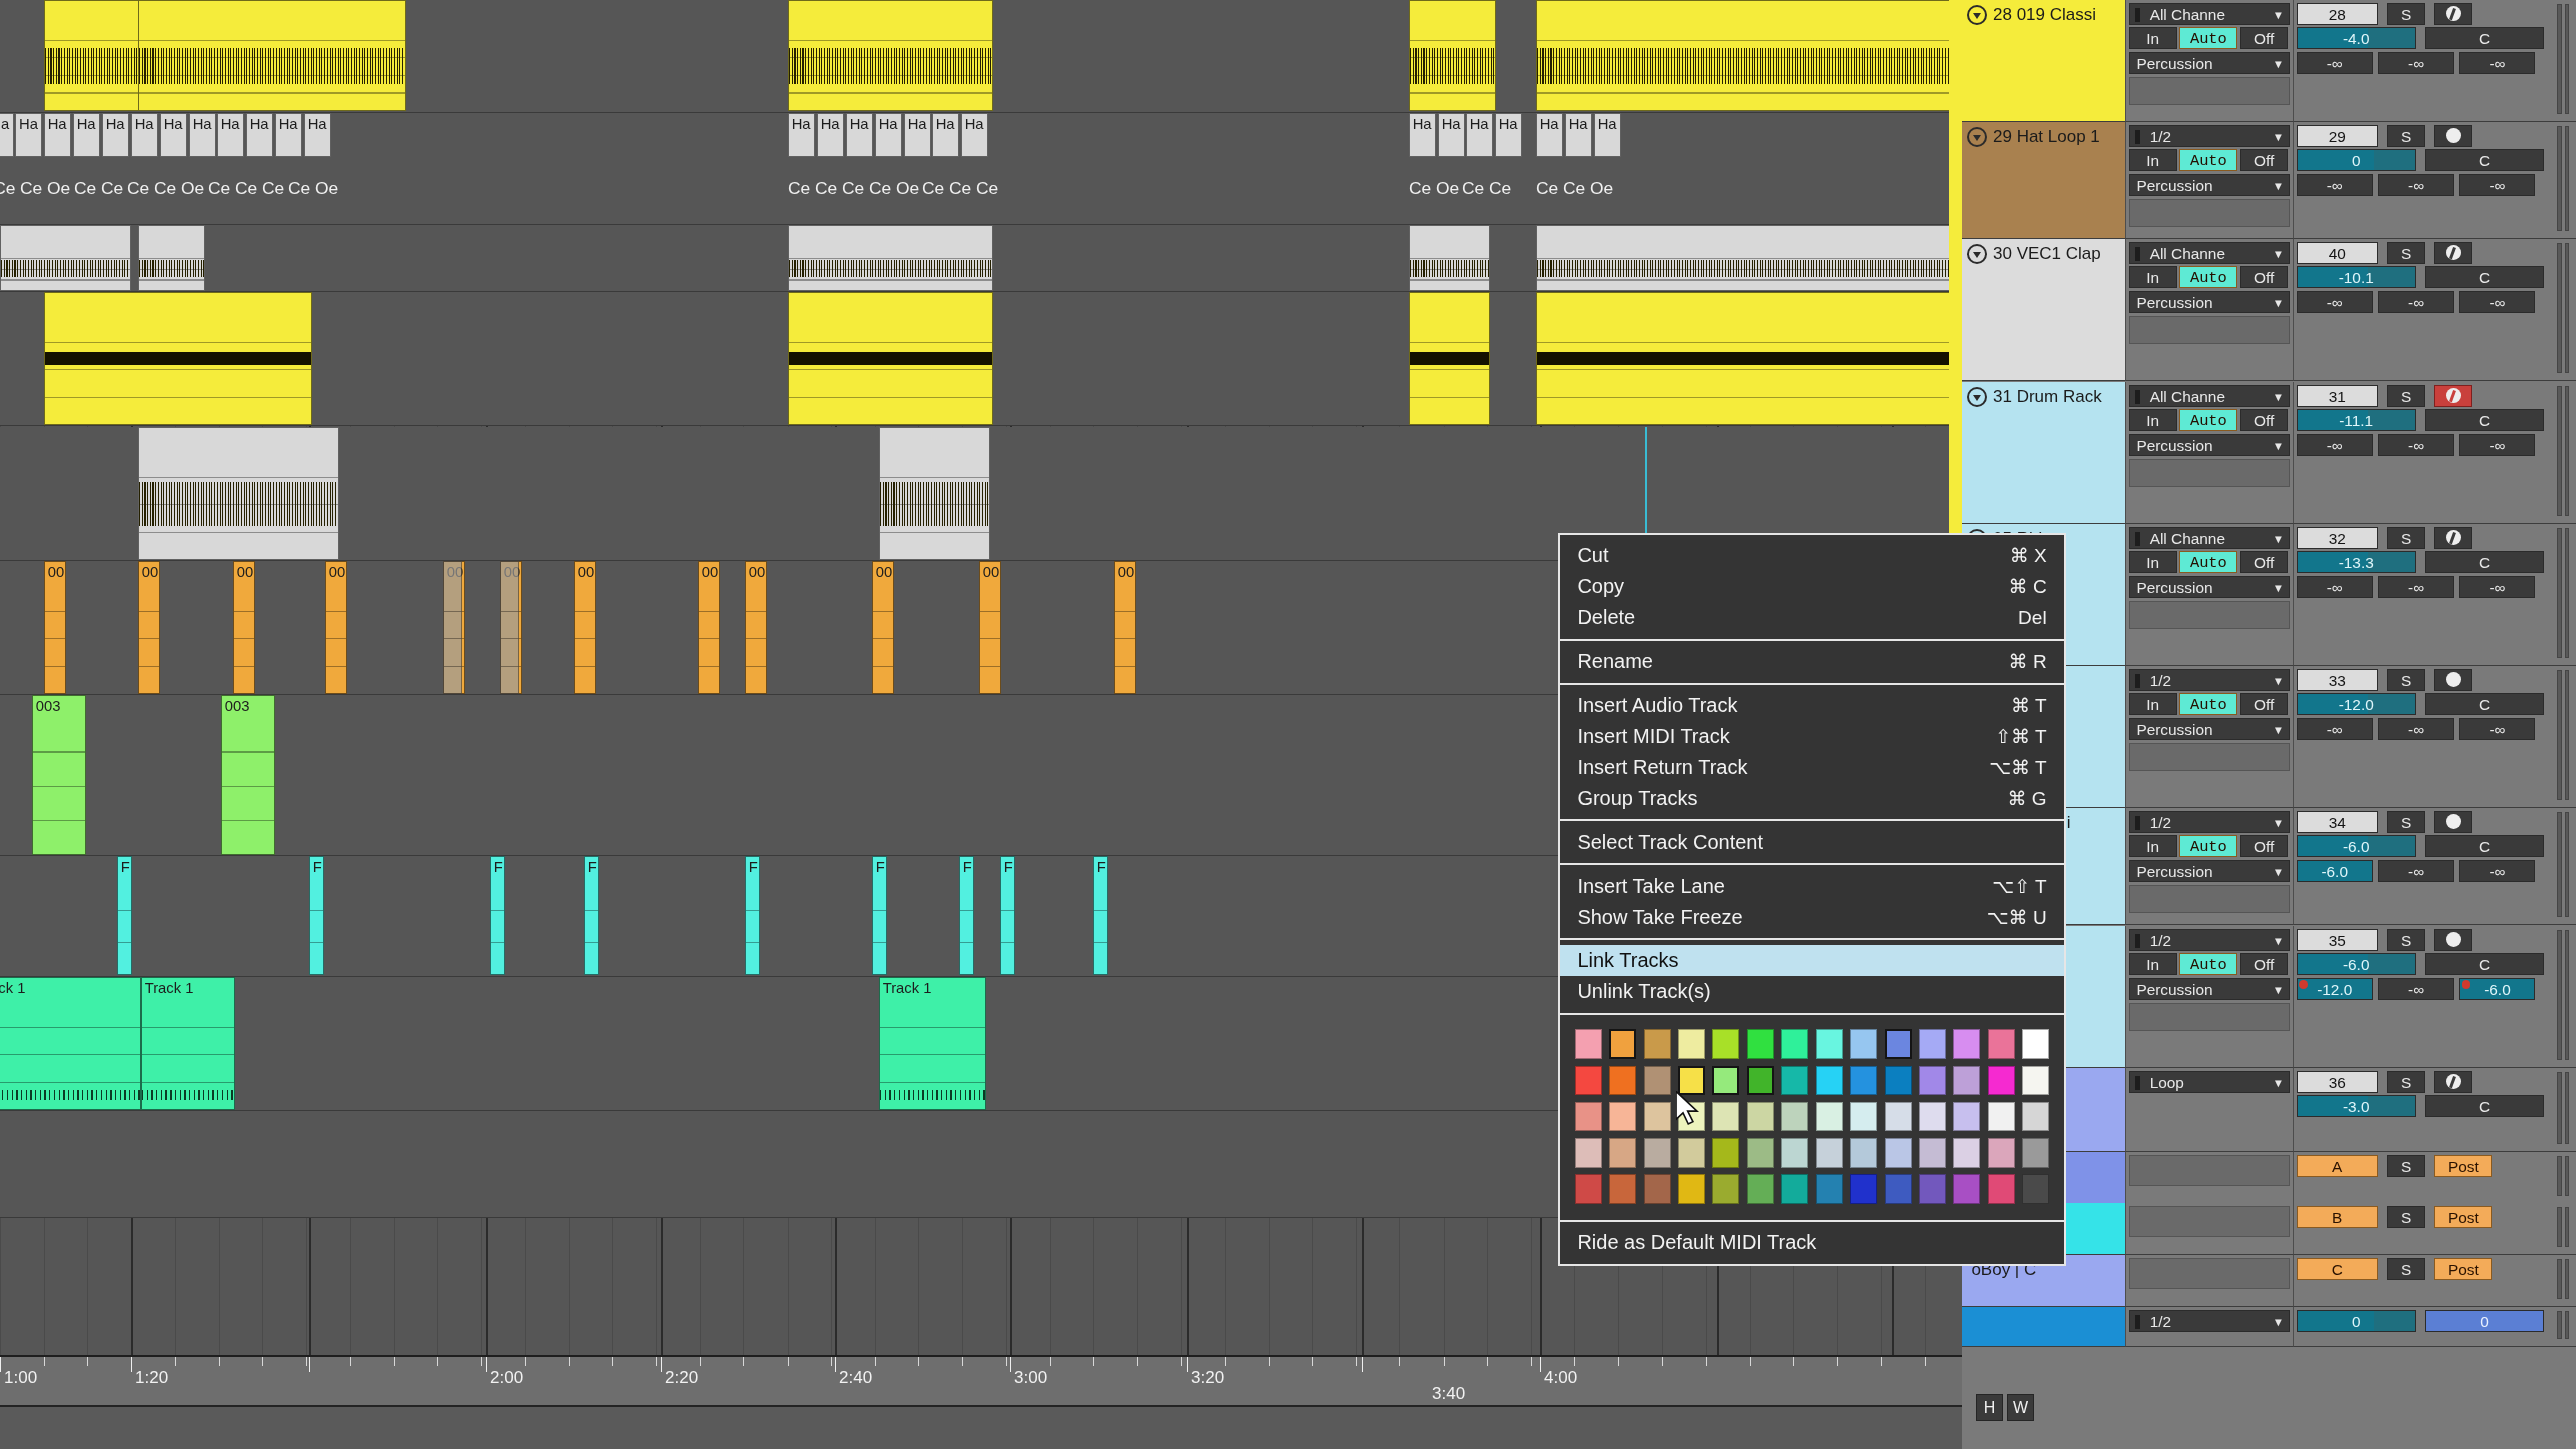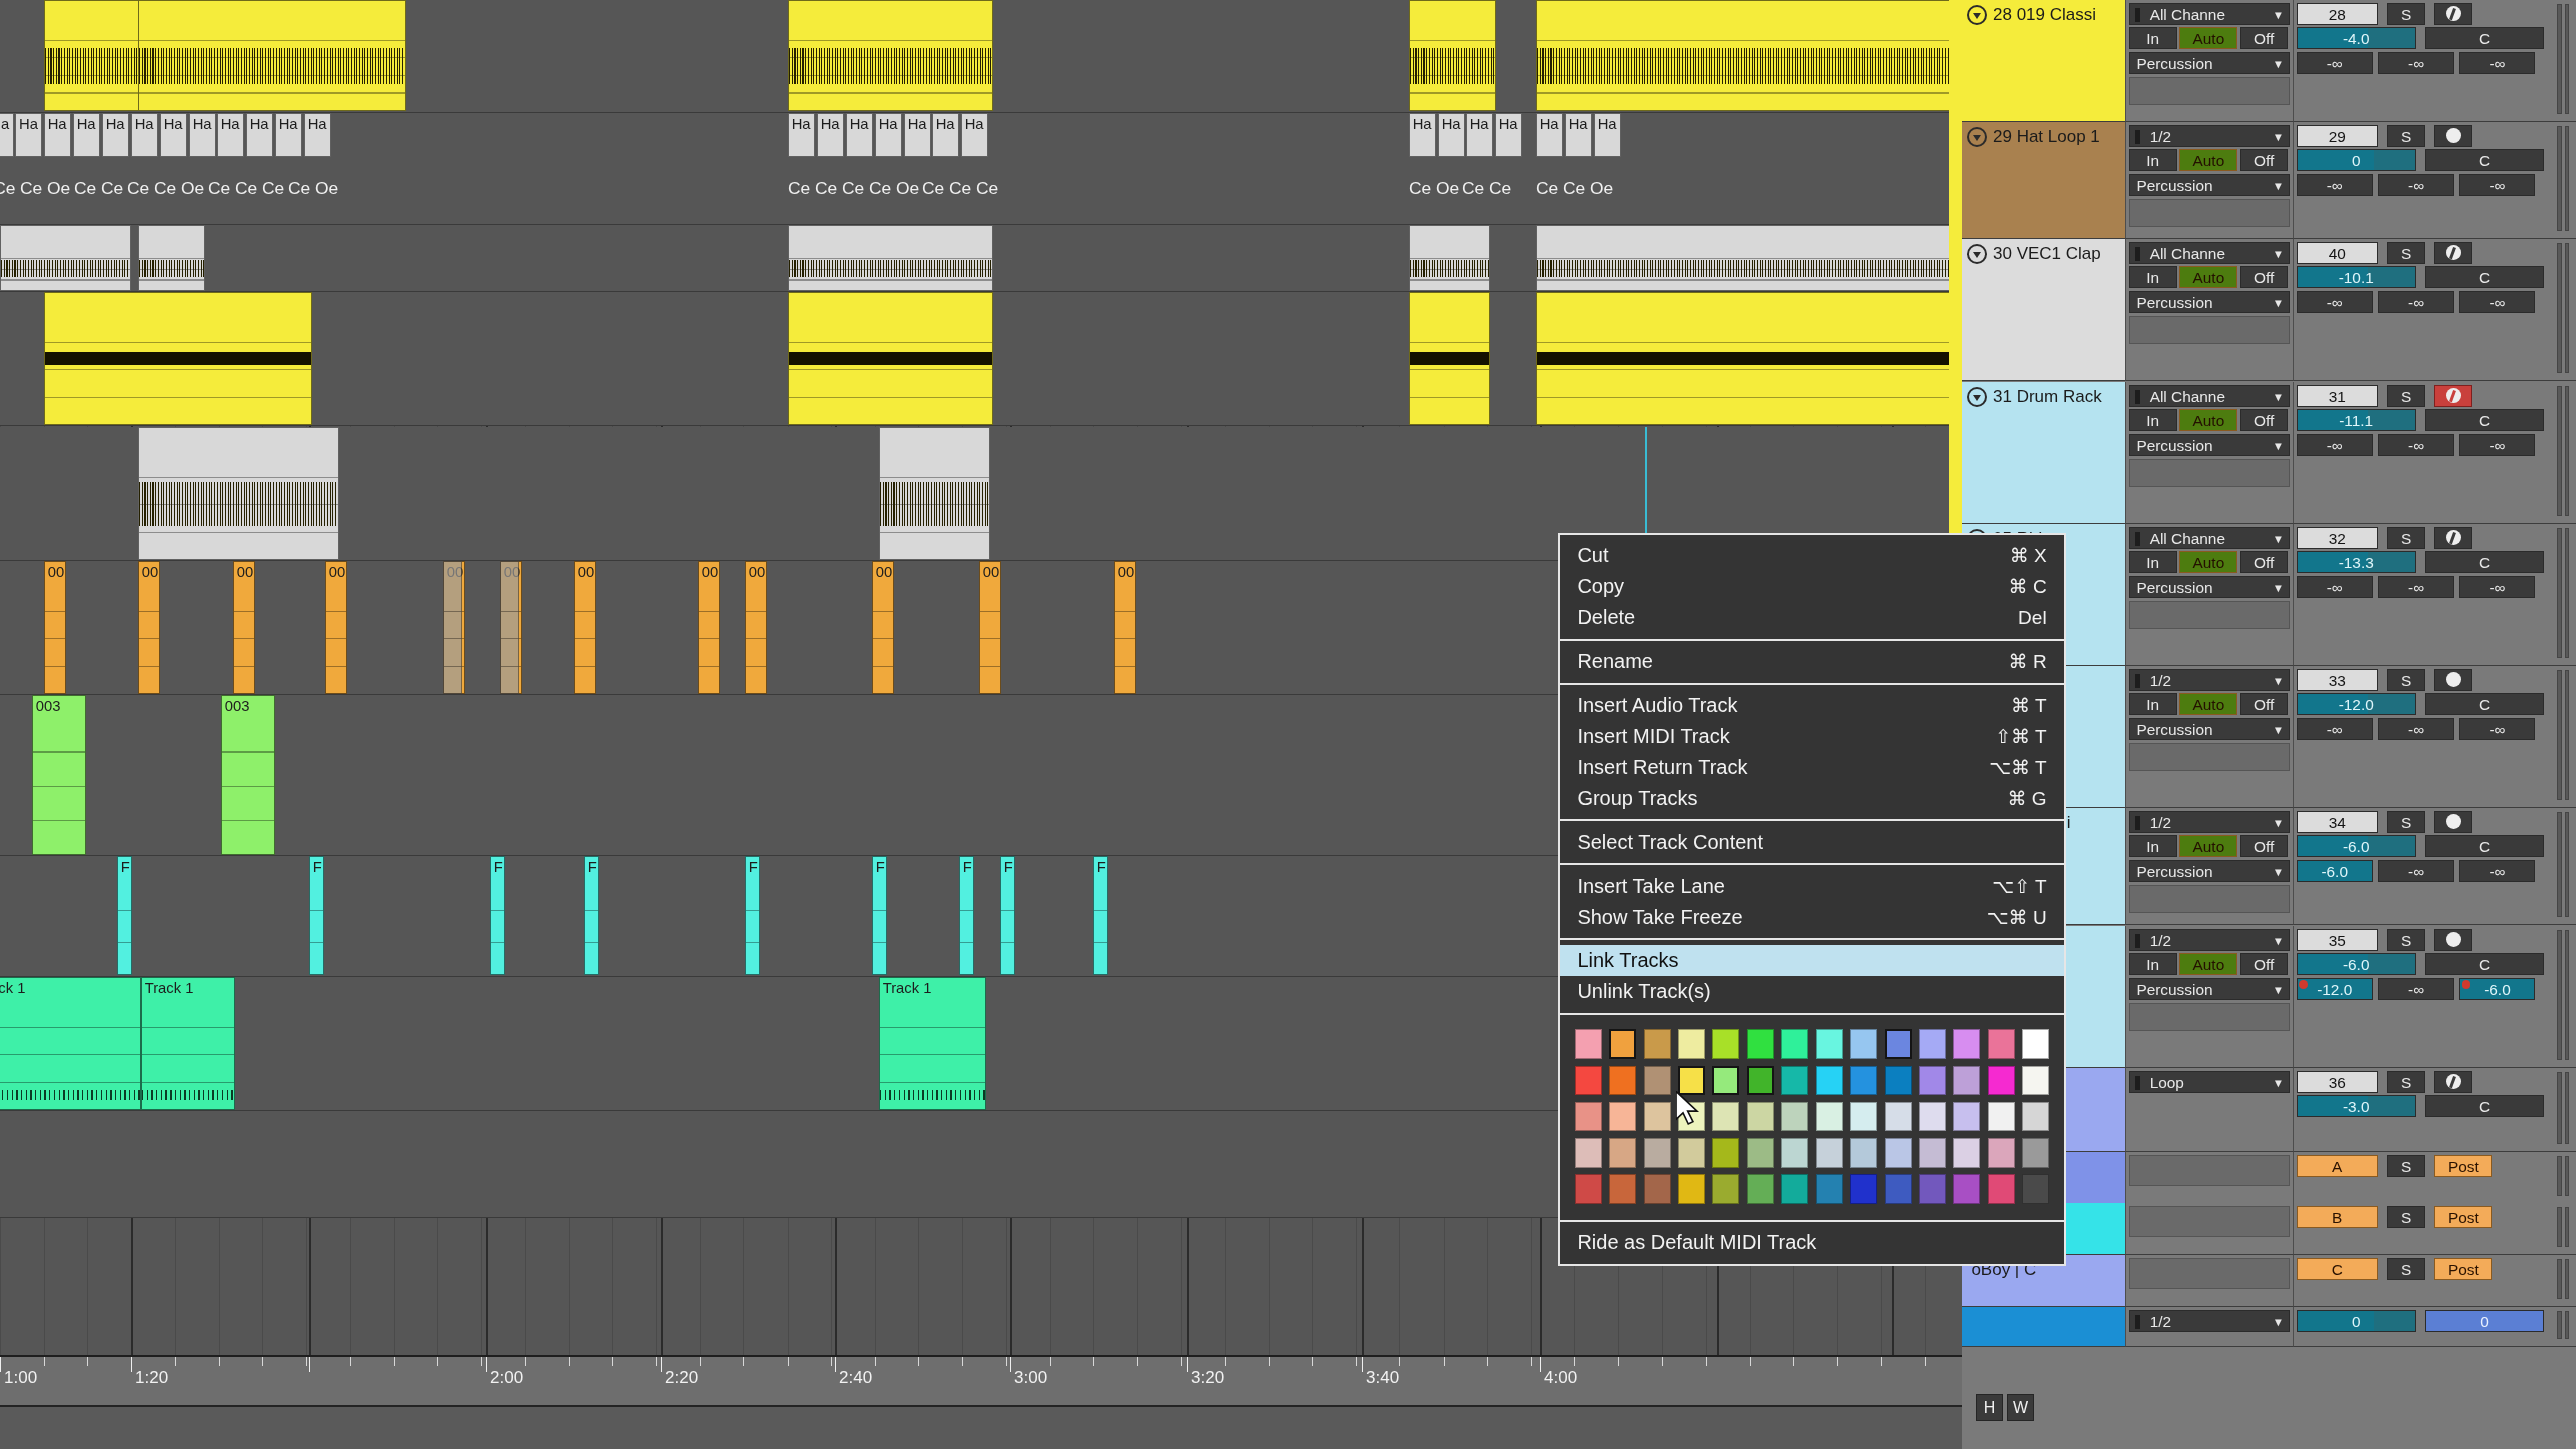--- a/index.html
+++ b/index.html
@@ -55,21 +55,21 @@
 
   .cell { height:22px; line-height:22px; text-align:center; font-size:15.4px;
      background:#3a3a3a; color:#e8e8e8; border:0.7px solid #2b2b2b; margin-bottom:2.7px;
      font-family:"Liberation Sans",sans-serif; overflow:hidden; white-space:nowrap;}
   .row2 { display:flex; gap:2.7px; }
   .sel-ch { flex:1; position:relative; text-align:left; padding-left:20px; }
   .sel-ch .arrow { position:absolute; right:5.4px; top:0; font-size:11.4px; }
   .sel-ch .dots { position:absolute; left:5.4px; top:4.7px; width:4.7px; height:13.4px;
      background:#1d1d1d; }
   .monbtn { width:39px; }
-  .monbtn.on { background:#4d7c0f; color:#241000; border-color:#8a5a20; }
+  .monbtn.on { background:#5eead4; color:#241000; border-color:#8a5a20;font-family:Liberation Mono, monospace; }
   .grp { flex:1; position:relative; text-align:left; padding-left:6.7px;}
   .grp .arrow { position:absolute; right:5.4px; top:0; font-size:11.4px;}
   .blank { background:#6a6a6a; border:0.7px solid #555; }
 
   .numcell { width:81px; background:#dcdcdc; color:#141414; }
   .sbtn { width:38px; }
   .rbtn { width:38px; position:relative;}
   .rbtn.armed { background:#c9403c; border-color:#7e201e;}
   .volcell { width:119px; background:#1f6f7f; color:#dff6fa; position:relative;}
   .volcell .fill { position:absolute; left:0; top:0; bottom:0; background:#12768c; }
@@ -1721,21 +1721,21 @@
       <div class="tlabel" style="left: 490px;">2:00</div>
       <div class="tick major" style="left: 661px;"></div>
       <div class="tlabel" style="left: 665px;">2:20</div>
       <div class="tick major" style="left: 835px;"></div>
       <div class="tlabel" style="left: 839px;">2:40</div>
       <div class="tick major" style="left: 1010px;"></div>
       <div class="tlabel" style="left: 1014px;">3:00</div>
       <div class="tick major" style="left: 1187px;"></div>
       <div class="tlabel" style="left: 1191px;">3:20</div>
       <div class="tick major" style="left: 1362px;"></div>
-      <div class="tlabel" style="left: 1366px;">3:40</div>
+      <div class="tlabel" style="left: 1432px; margin-top: 16px;">3:40</div>
       <div class="tick major" style="left: 1540px;"></div>
       <div class="tlabel" style="left: 1544px;">4:00</div>
     </div>
   <div id="rulerbottom"></div>
 
   <div id="trackpanel">
       <div class="trow" style="top: 0px; height: 122px;">
         <div class="tname" style="background: rgb(245, 236, 59); height: 122px;">
           <div class="fold"></div>
           <div class="txt">28 019 Classi</div>

